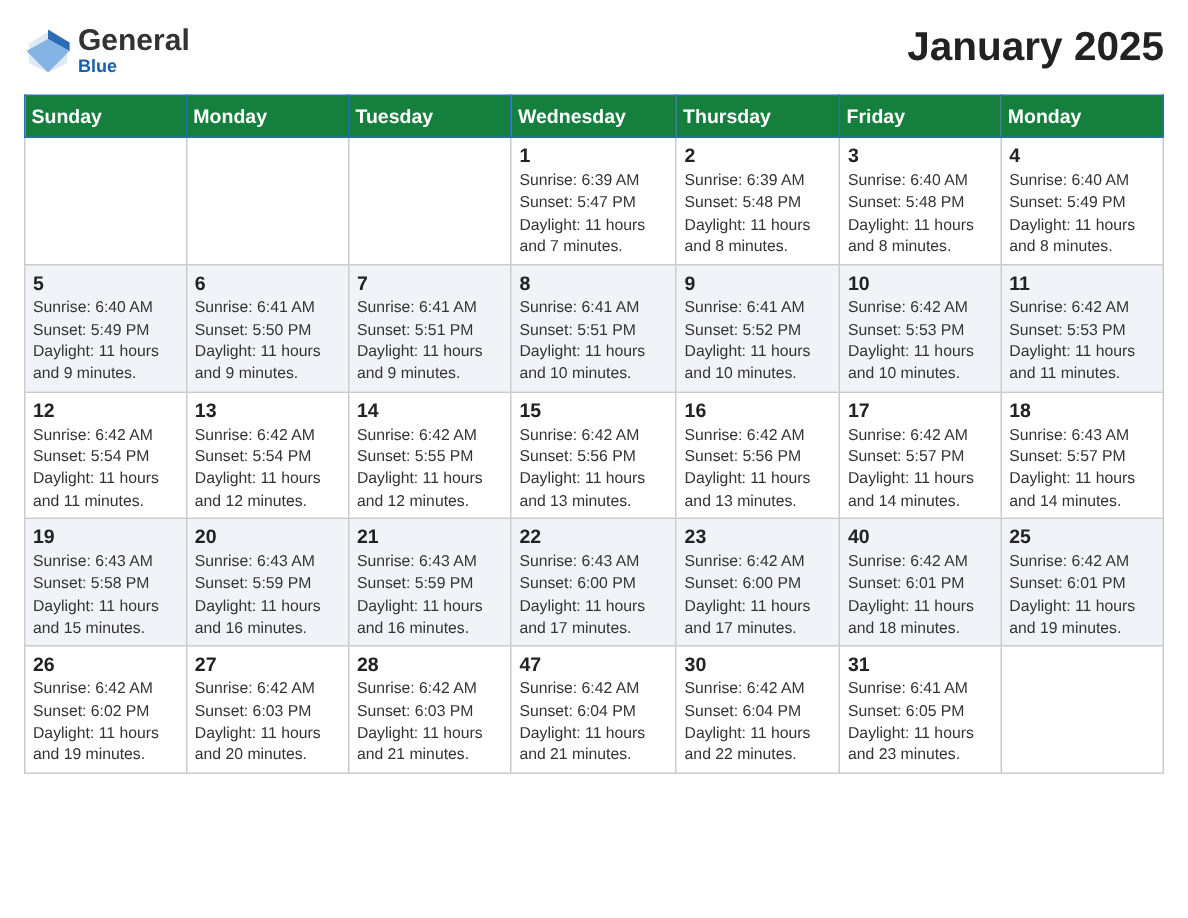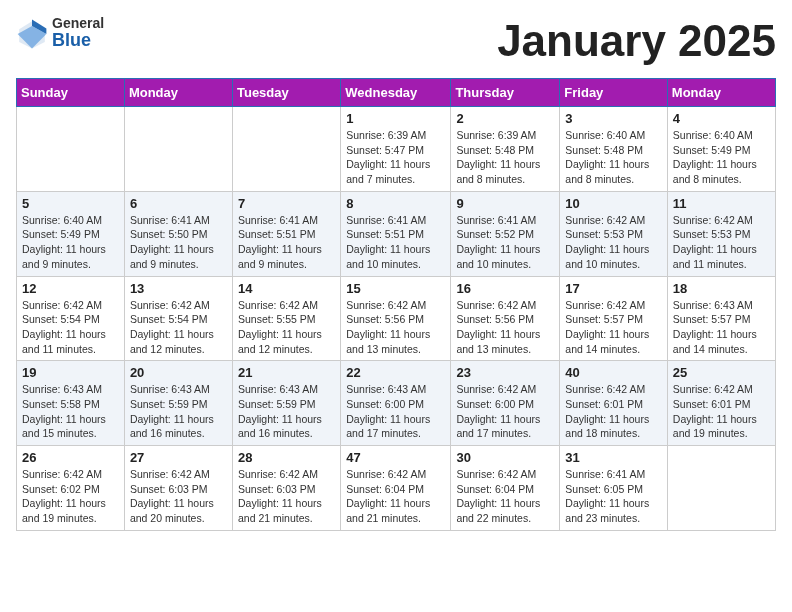--- a/index.html
+++ b/index.html
@@ -19,53 +19,53 @@
     .logo {
       display: flex;
       align-items: center;
     }
     .logo-text {
       display: flex;
       flex-direction: column;
       line-height: 1.1;
     }
     .logo-general {
-      font-size: 14px;
+      font-size: 20px;
       font-weight: bold;
       color: #333;
     }
     .logo-blue {
-      font-size: 18px;
+      font-size: 12px;
       font-weight: bold;
       color: #1a5fa8;
     }
     .logo-icon {
       width: 32px;
       height: 32px;
       margin-right: 4px;
     }
     .title-block {
       text-align: right;
     }
     .month-title {
-      font-size: 44px;
+      font-size: 27px;
       font-weight: bold;
       color: #222;
     }
     .location {
       font-size: 16px;
       color: #444;
     }
     .calendar {
       width: 100%;
       border-collapse: collapse;
       font-size: 11px;
     }
     .calendar th {
-      background-color: #a21caf;
+      background-color: #15803d;
       color: #fff;
       padding: 6px 4px;
       text-align: left;
       font-size: 13px;
       font-weight: bold;
       border: 1px solid #2a6db5;
     }
     .calendar td {
       border: 1px solid #ccc;
       vertical-align: top;

